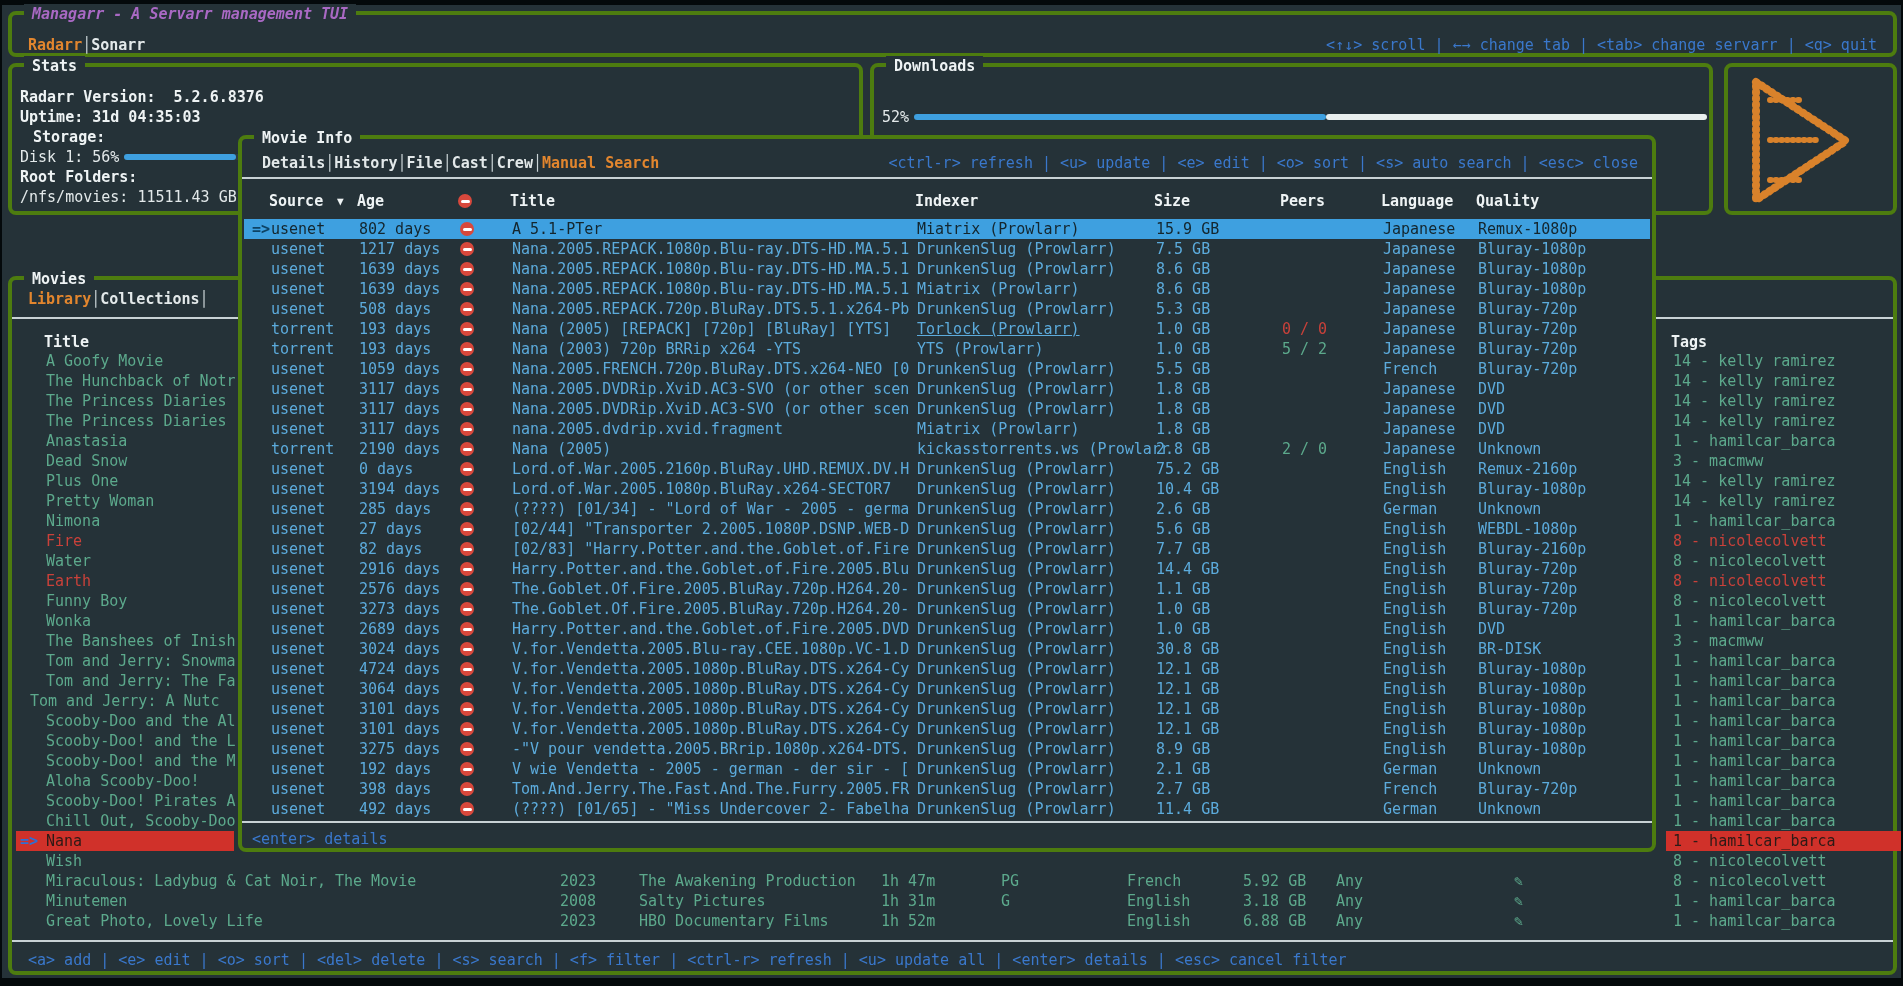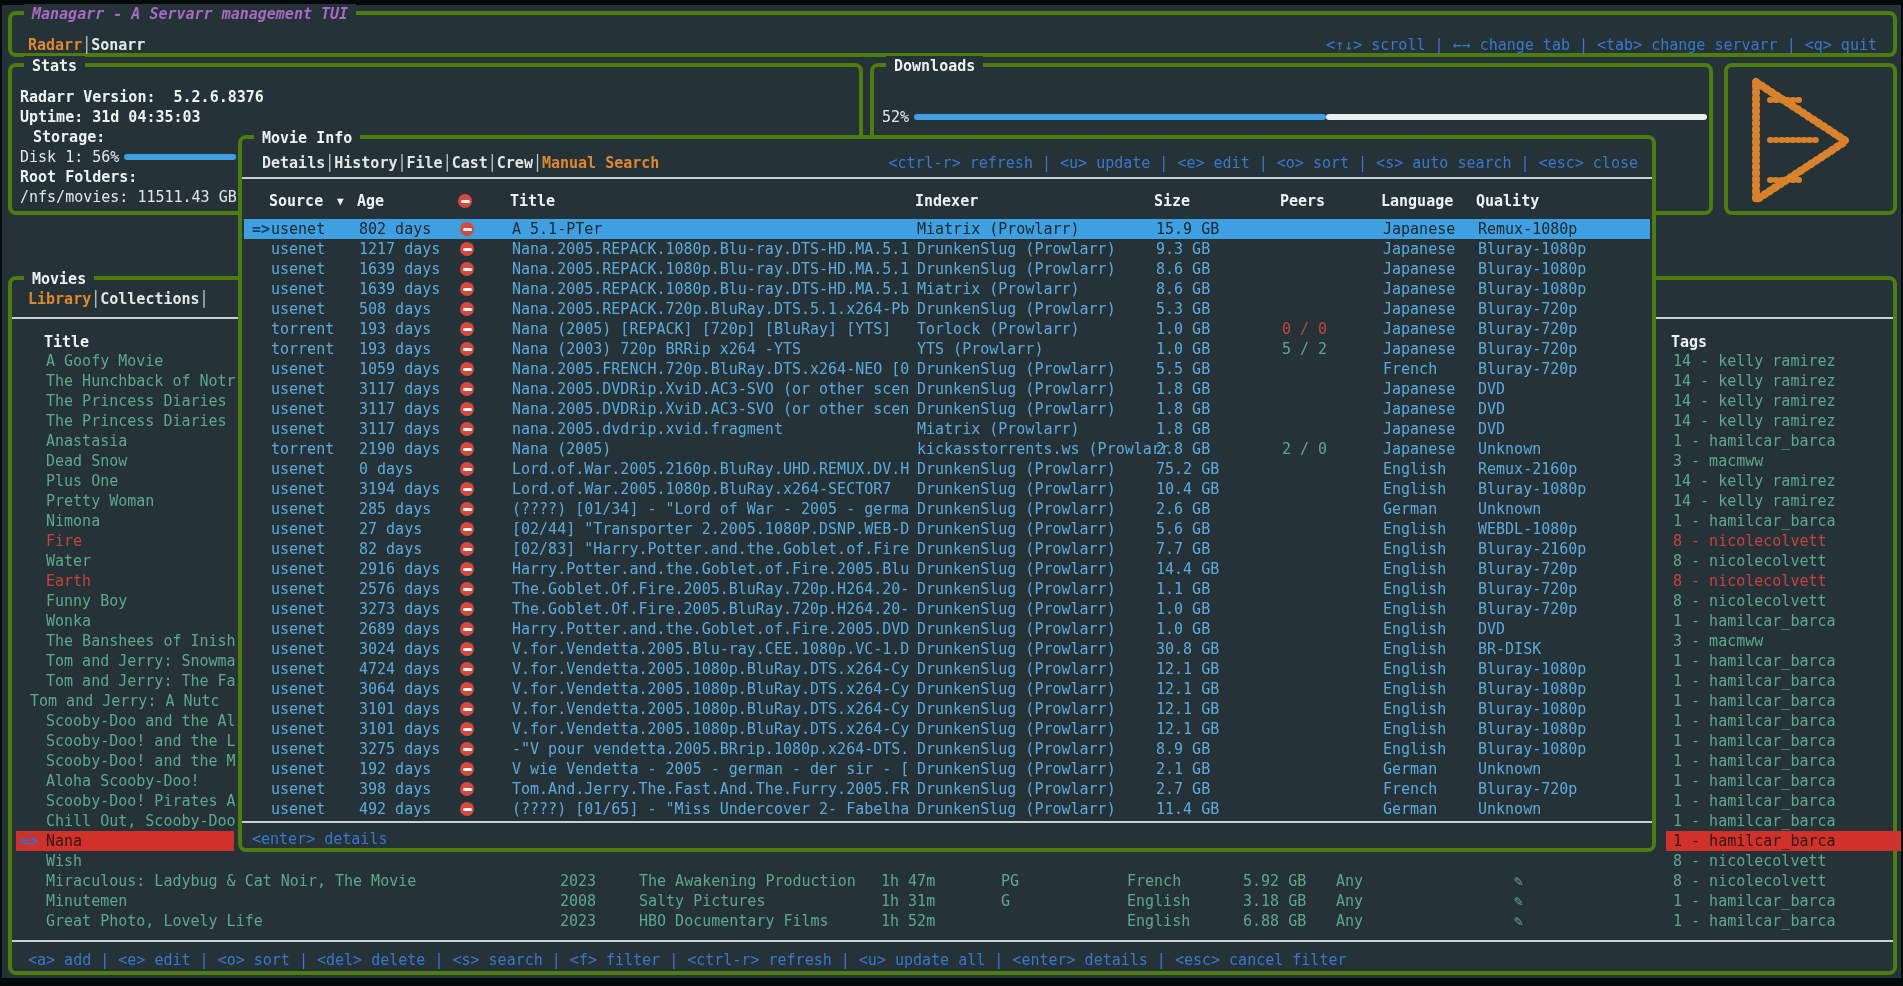--- a/index.html
+++ b/index.html
@@ -278,21 +278,21 @@
             <span class="cell" style="left: 912px;">15.9 GB</span>
             <span class="cell" style="left: 1139px;">Japanese</span>
             <span class="cell" style="left: 1234px;">Remux-1080p</span>
           </div>
           <div class="rrow" style="top: 100px;">
             <span class="cell" style="left: 27px;">usenet</span>
             <span class="cell" style="left: 115px;">1217 days</span>
             <span class="stop" style="left: 216px; top: 3px;"></span>
             <span class="cell" style="left: 268px;">Nana.2005.REPACK.1080p.Blu-ray.DTS-HD.MA.5.1</span>
             <span class="cell" style="left: 673px;">DrunkenSlug (Prowlarr)</span>
-            <span class="cell" style="left: 912px;">9.3 GB</span>
+            <span class="cell" style="left: 912px;">7.5 GB</span>
             <span class="cell" style="left: 1139px;">Japanese</span>
             <span class="cell" style="left: 1234px;">Bluray-1080p</span>
           </div>
           <div class="rrow" style="top: 120px;">
             <span class="cell" style="left: 27px;">usenet</span>
             <span class="cell" style="left: 115px;">1639 days</span>
             <span class="stop" style="left: 216px; top: 3px;"></span>
             <span class="cell" style="left: 268px;">Nana.2005.REPACK.1080p.Blu-ray.DTS-HD.MA.5.1</span>
             <span class="cell" style="left: 673px;">DrunkenSlug (Prowlarr)</span>
             <span class="cell" style="left: 912px;">8.6 GB</span>
@@ -317,21 +317,21 @@
             <span class="cell" style="left: 673px;">DrunkenSlug (Prowlarr)</span>
             <span class="cell" style="left: 912px;">5.3 GB</span>
             <span class="cell" style="left: 1139px;">Japanese</span>
             <span class="cell" style="left: 1234px;">Bluray-720p</span>
           </div>
           <div class="rrow" style="top: 180px;">
             <span class="cell" style="left: 27px;">torrent</span>
             <span class="cell" style="left: 115px;">193 days</span>
             <span class="stop" style="left: 216px; top: 3px;"></span>
             <span class="cell" style="left: 268px;">Nana (2005) [REPACK] [720p] [BluRay] [YTS]</span>
-            <span class="cell" style="left: 673px;">Torlock (Prowlarr)</span>
+            <span class="cell" style="left: 673px; text-decoration: underline;">Torlock (Prowlarr)</span>
             <span class="cell" style="left: 912px;">1.0 GB</span>
             <span class="cell rd" style="left: 1038px; color: rgb(201, 65, 58);">0 / 0</span>
             <span class="cell" style="left: 1139px;">Japanese</span>
             <span class="cell" style="left: 1234px;">Bluray-720p</span>
           </div>
           <div class="rrow" style="top: 200px;">
             <span class="cell" style="left: 27px;">torrent</span>
             <span class="cell" style="left: 115px;">193 days</span>
             <span class="stop" style="left: 216px; top: 3px;"></span>
             <span class="cell" style="left: 268px;">Nana (2003) 720p BRRip x264 -YTS</span>

